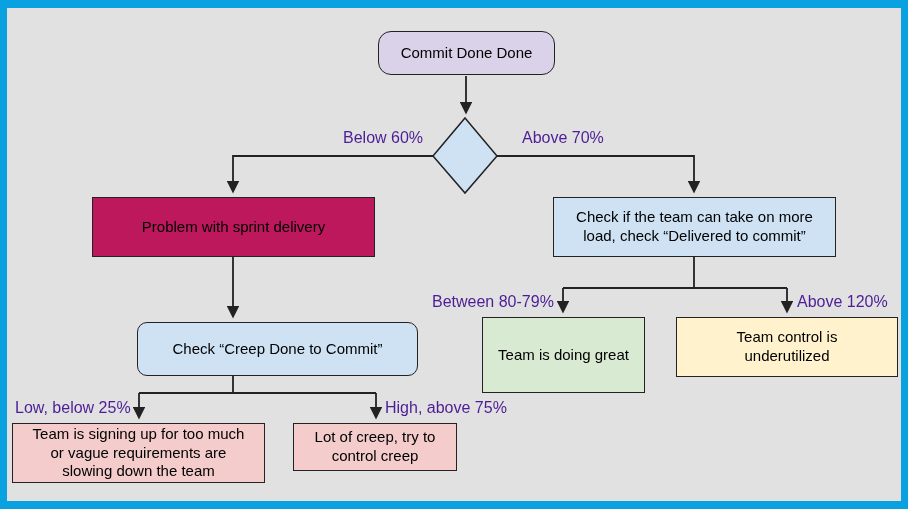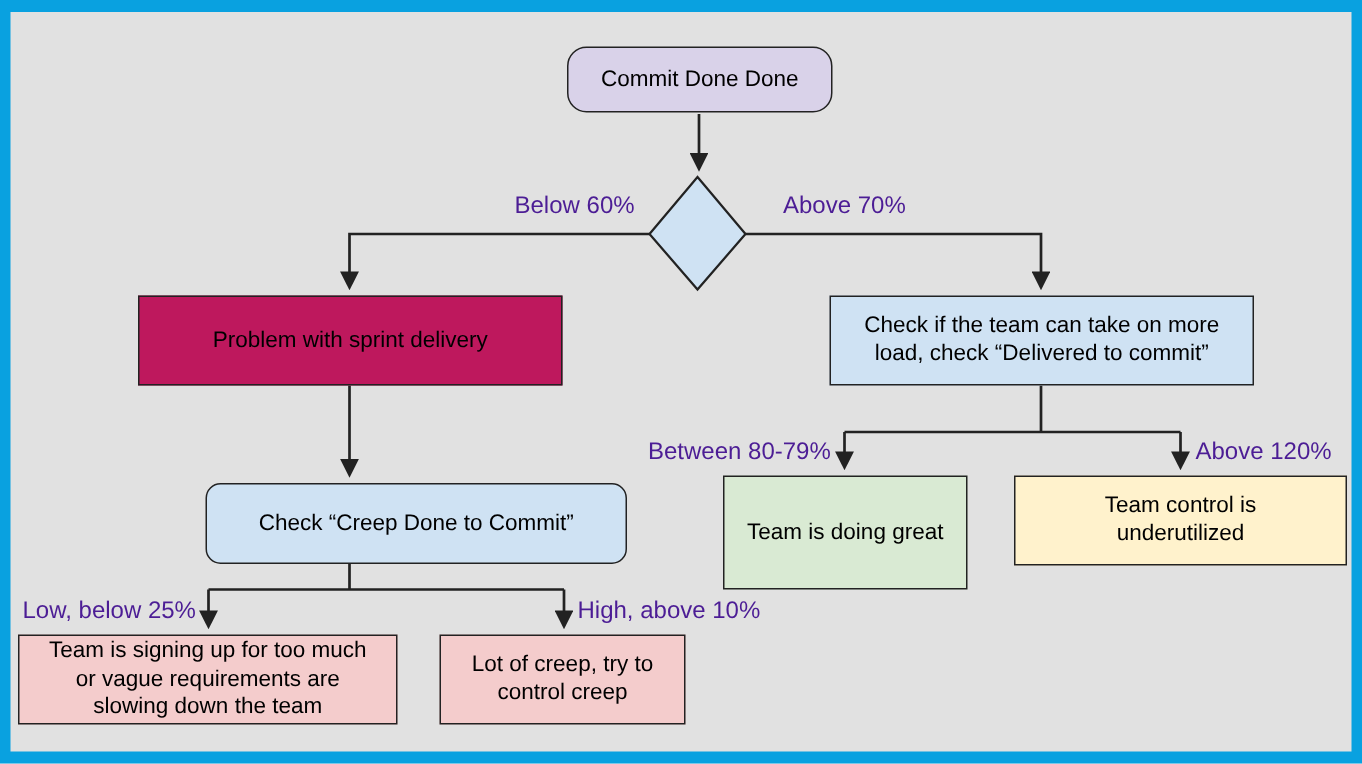--- a/index.html
+++ b/index.html
@@ -50,21 +50,21 @@
     left: 553px; top: 197px; width: 283px; height: 60px;
     background: #cfe2f3;
     padding: 0 10px;
   }
   .node-too-much {
     left: 12px; top: 423px; width: 253px; height: 60px;
     background: #f4cccc;
     padding: 0 16px;
   }
   .node-lot-creep {
-    left: 293px; top: 423px; width: 164px; height: 60px;
+    left: 293px; top: 423px; width: 164px; height: 48px;
     background: #f4cccc;
     padding: 0 6px;
   }
   .node-great {
     left: 482px; top: 317px; width: 163px; height: 76px;
     background: #d9ead3;
   }
   .node-underutilized {
     left: 676px; top: 317px; width: 222px; height: 60px;
     background: #fff2cc;
@@ -128,16 +128,16 @@
 
   <div class="node node-lot-creep">Lot of creep, try to control creep</div>
 
   <div class="node node-great">Team is doing great</div>
 
   <div class="node node-underutilized">Team control is underutilized</div>
 
   <div class="edge-label lbl-below-60">Below 60%</div>
   <div class="edge-label lbl-above-70">Above 70%</div>
   <div class="edge-label lbl-low-25">Low, below 25%</div>
-  <div class="edge-label lbl-high-40">High, above 10%</div>
+  <div class="edge-label lbl-high-40">High, above 75%</div>
   <div class="edge-label lbl-between-80">Between 80-79%</div>
   <div class="edge-label lbl-above-120">Above 120%</div>
 </div>
 
 </body></html>

